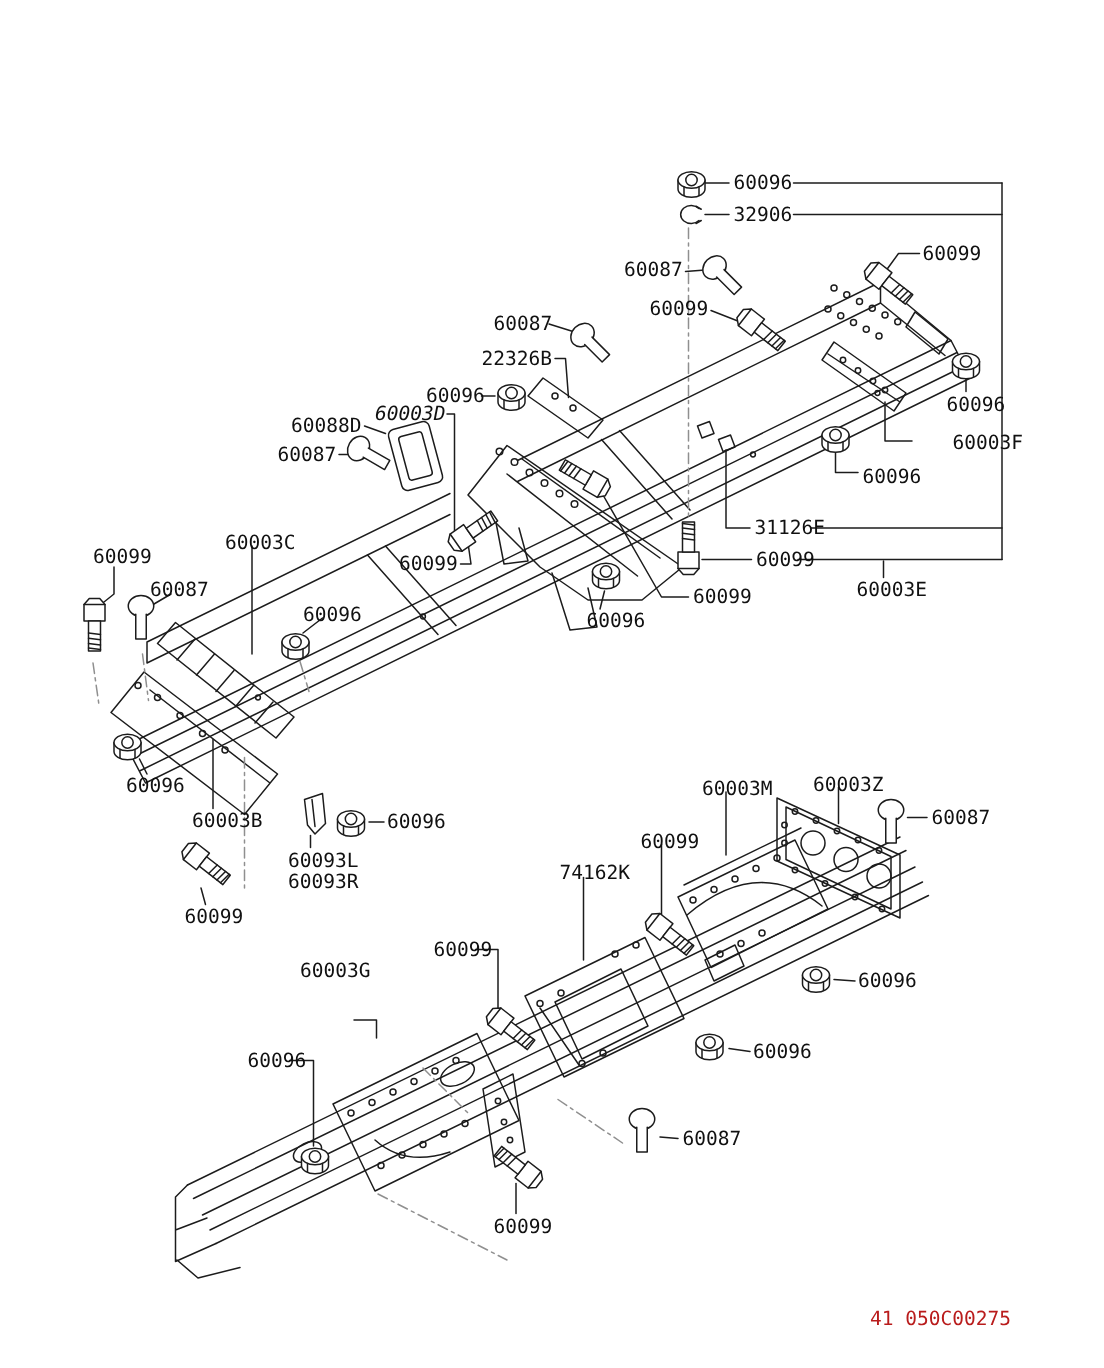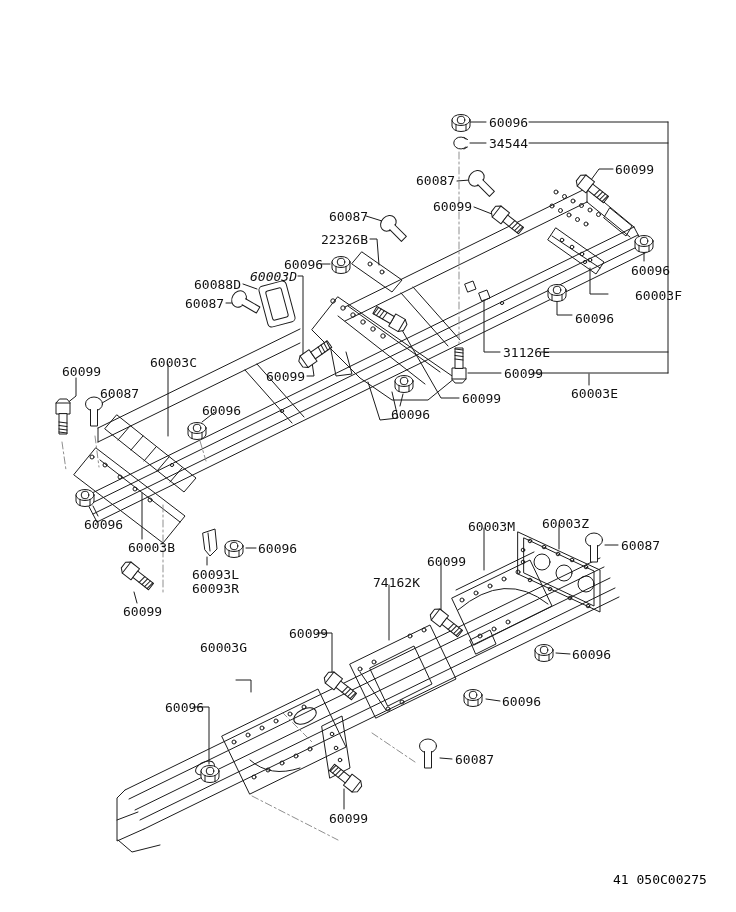--- a/index.html
+++ b/index.html
@@ -1,22 +1,22 @@
 <!DOCTYPE html>
 <html><head>
 <meta charset="utf-8">
 <style>
   html,body{margin:0;padding:0;background:#fff;}
   #canvas{position:relative;width:736px;height:912px;background:#ffffff;overflow:hidden;
           font-family:"DejaVu Sans Mono", monospace;padding-left:36px;}
   #art{position:absolute;left:0;top:0;}
   .lbl{position:absolute;font:13px "DejaVu Sans Mono", monospace;color:#111;
        white-space:nowrap;line-height:13px;}
-  .footer{position:absolute;left:596px;top:872px;width:128px;text-align:center;
-          font:13px "DejaVu Sans Mono", monospace;color:#000000;}
+  .footer{position:absolute;left:580px;top:872px;width:128px;text-align:left;
+          font:13px "DejaVu Sans Mono", monospace;color:#b91c1c;}
 </style>
 </head>
 <body>
 
 <div id="canvas">
 
 <svg id="art" width="736" height="912" viewBox="0 0 736 912" stroke="#1c1c1c" stroke-width="1" fill="none" stroke-linejoin="round" stroke-linecap="round">
   <defs>
     <g id="boltA">
       <path d="M-17,-7 L-6,-7 L-6,7 L-17,7 L-21,3.5 L-21,-3.5 Z" fill="#fff"></path>
@@ -269,21 +269,21 @@
     <use href="#boltB" transform="translate(394,229) rotate(-45)"></use>
     <use href="#boltB" transform="translate(246,303) rotate(-60)"></use>
     <use href="#boltB" transform="translate(94,412)"></use>
     <use href="#boltB" transform="translate(594,548)"></use>
     <use href="#boltB" transform="translate(428,754)"></use>
   </g>
 </svg>
 
   <div id="labels">
       <div class="lbl" style="left: 489px; top: 116px;">60096</div>
-      <div class="lbl" style="left: 489px; top: 137px;">34544</div>
+      <div class="lbl" style="left: 489px; top: 137px;">32906</div>
       <div class="lbl" style="left: 416px; top: 174px;">60087</div>
       <div class="lbl" style="left: 615px; top: 163px;">60099</div>
       <div class="lbl" style="left: 433px; top: 200px;">60099</div>
       <div class="lbl" style="left: 329px; top: 210px;">60087</div>
       <div class="lbl" style="left: 321px; top: 233px;">22326B</div>
       <div class="lbl" style="left: 284px; top: 258px;">60096</div>
       <div class="lbl" style="left: 250px; top: 270px; font-style: italic;">60003D</div>
       <div class="lbl" style="left: 194px; top: 278px;">60088D</div>
       <div class="lbl" style="left: 185px; top: 297px;">60087</div>
       <div class="lbl" style="left: 150px; top: 356px;">60003C</div>

